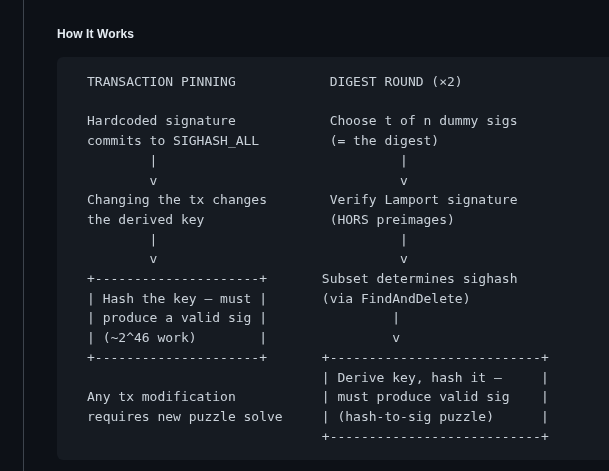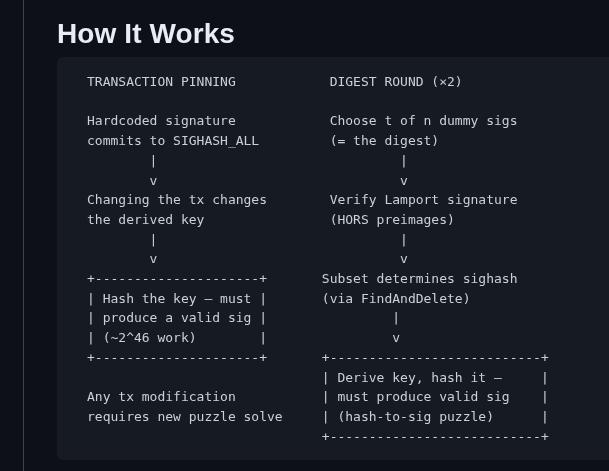--- a/index.html
+++ b/index.html
@@ -21,21 +21,21 @@
     width: 1px;
     height: 471px;
     background: #3d444d;
   }
   .page-title {
     position: absolute;
     left: 57px;
     top: 24px;
     margin: 0;
     font-family: "Liberation Sans", sans-serif;
-    font-size: 28px;
+    font-size: 12px;
     font-weight: 700;
     line-height: 20px;
     color: #e6edf3;
     letter-spacing: 0.1px;
   }
   .code-panel {
     position: absolute;
     left: 57px;
     top: 57px;
     width: 560px; 

